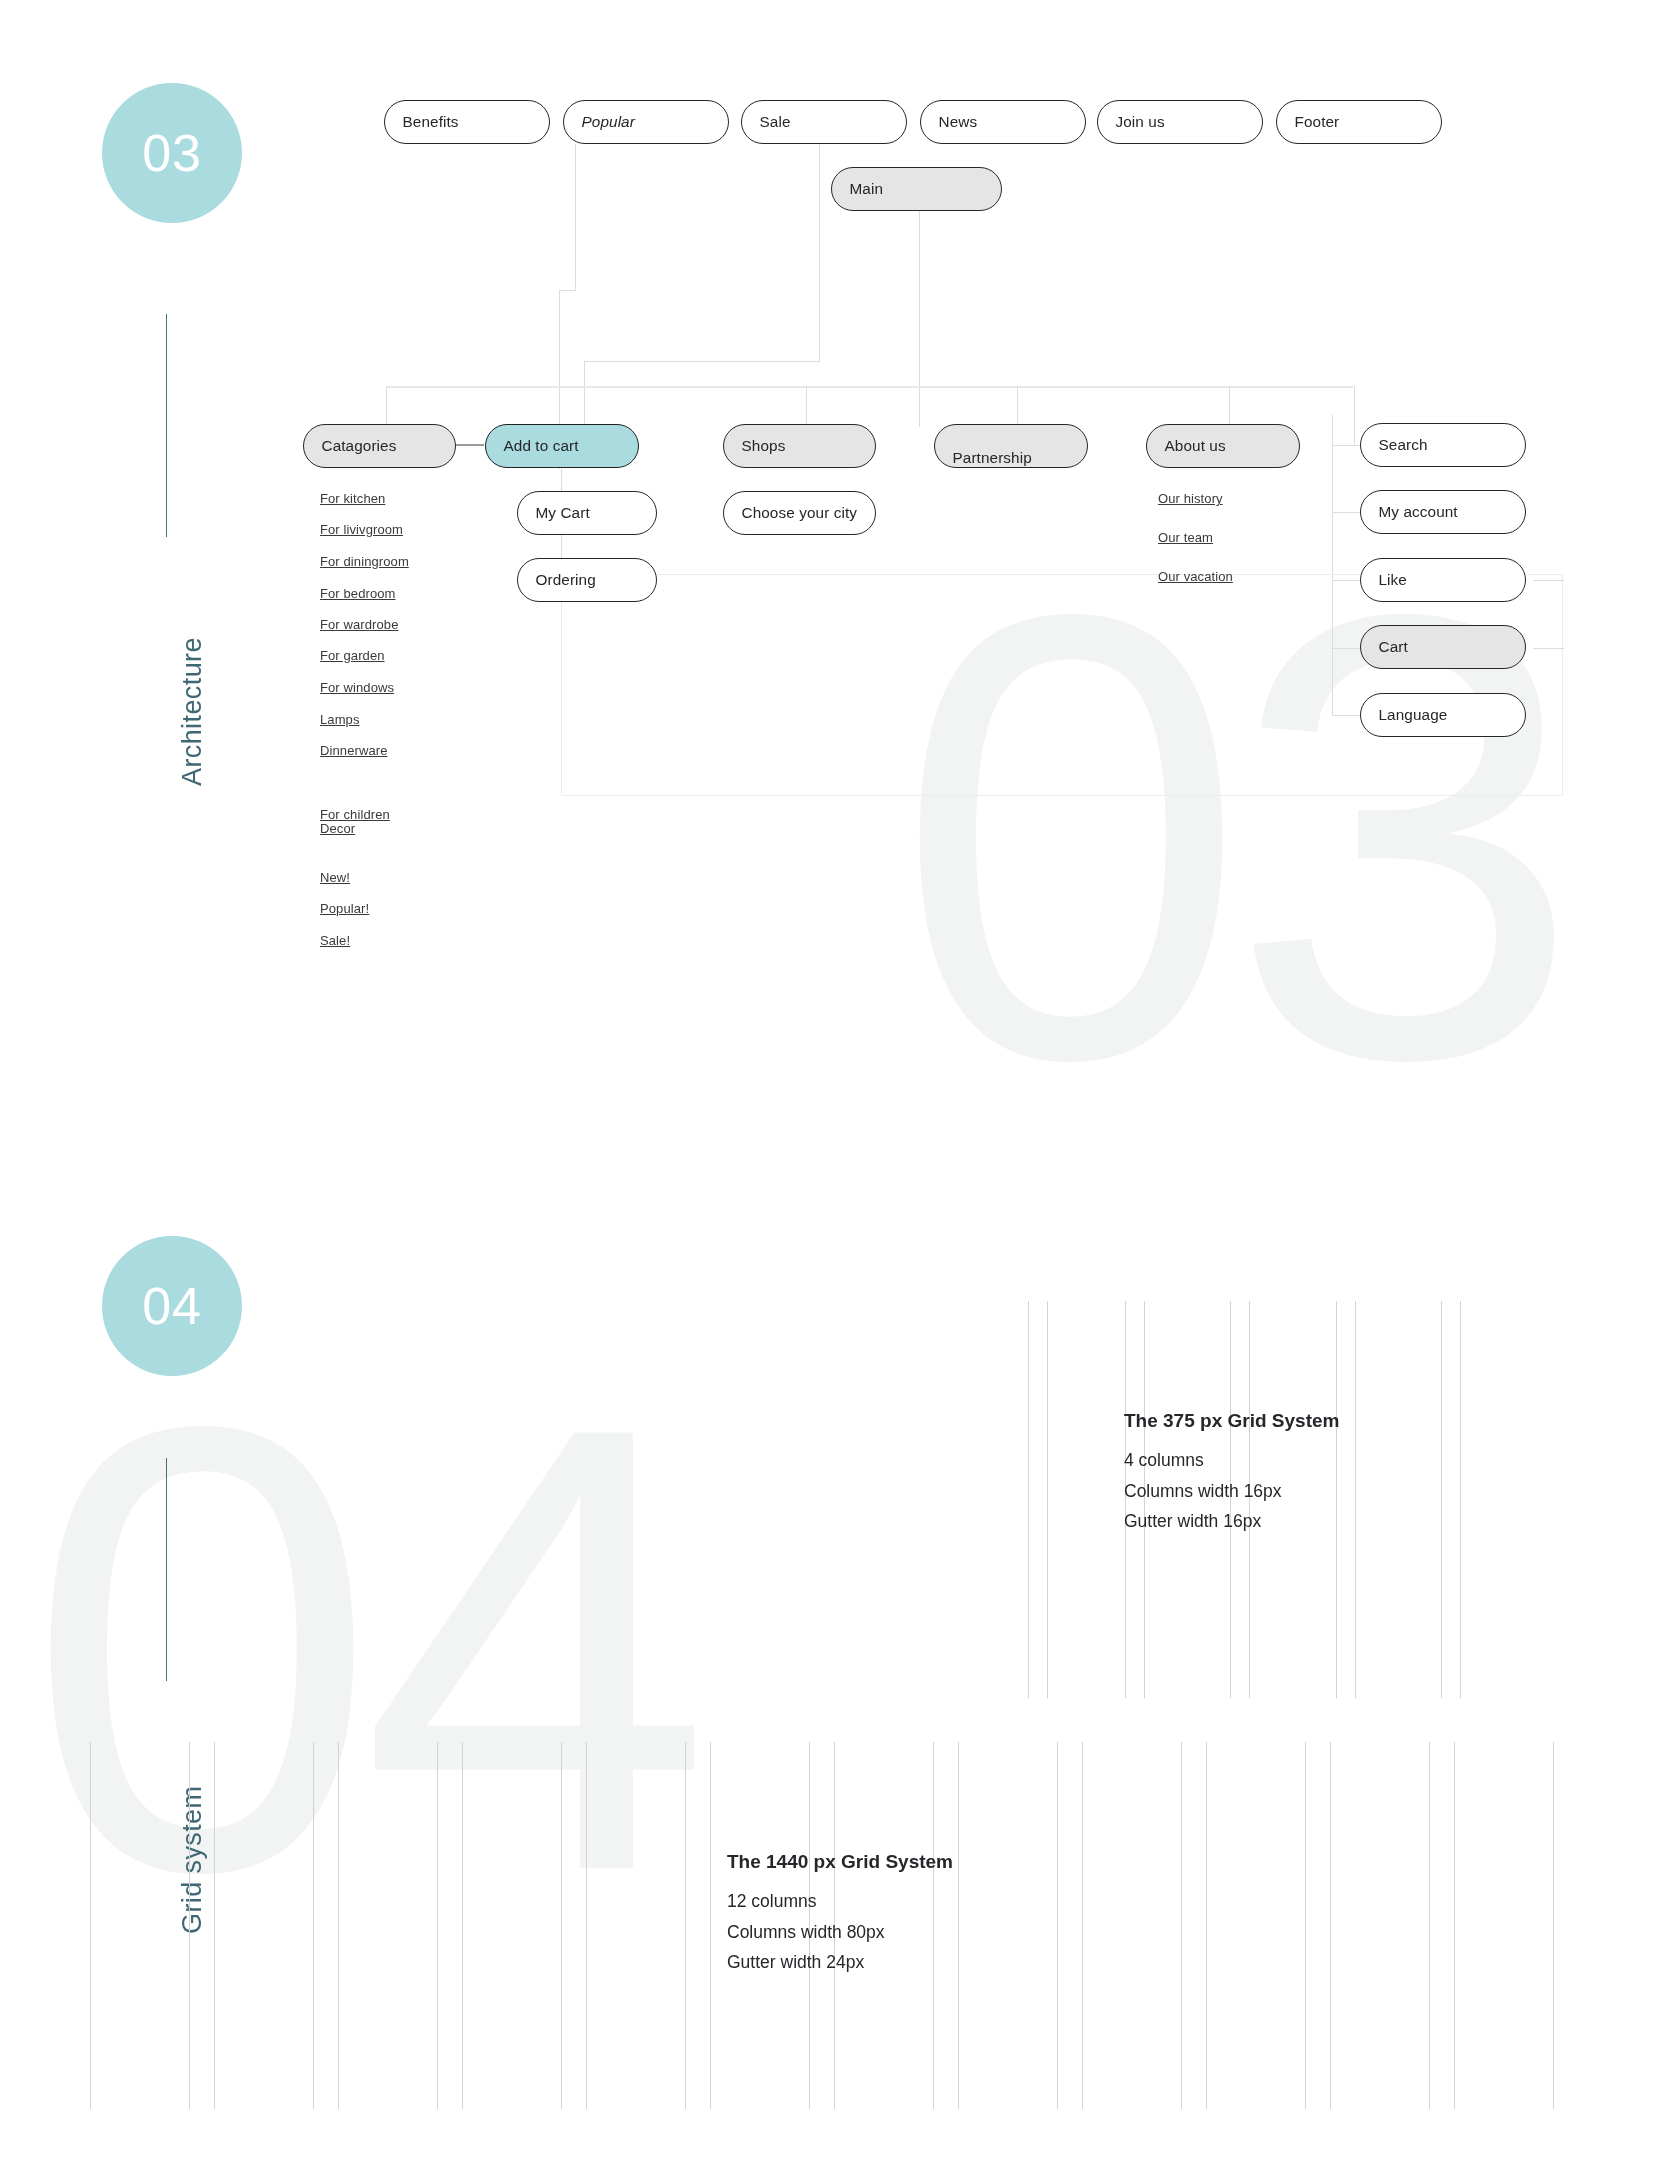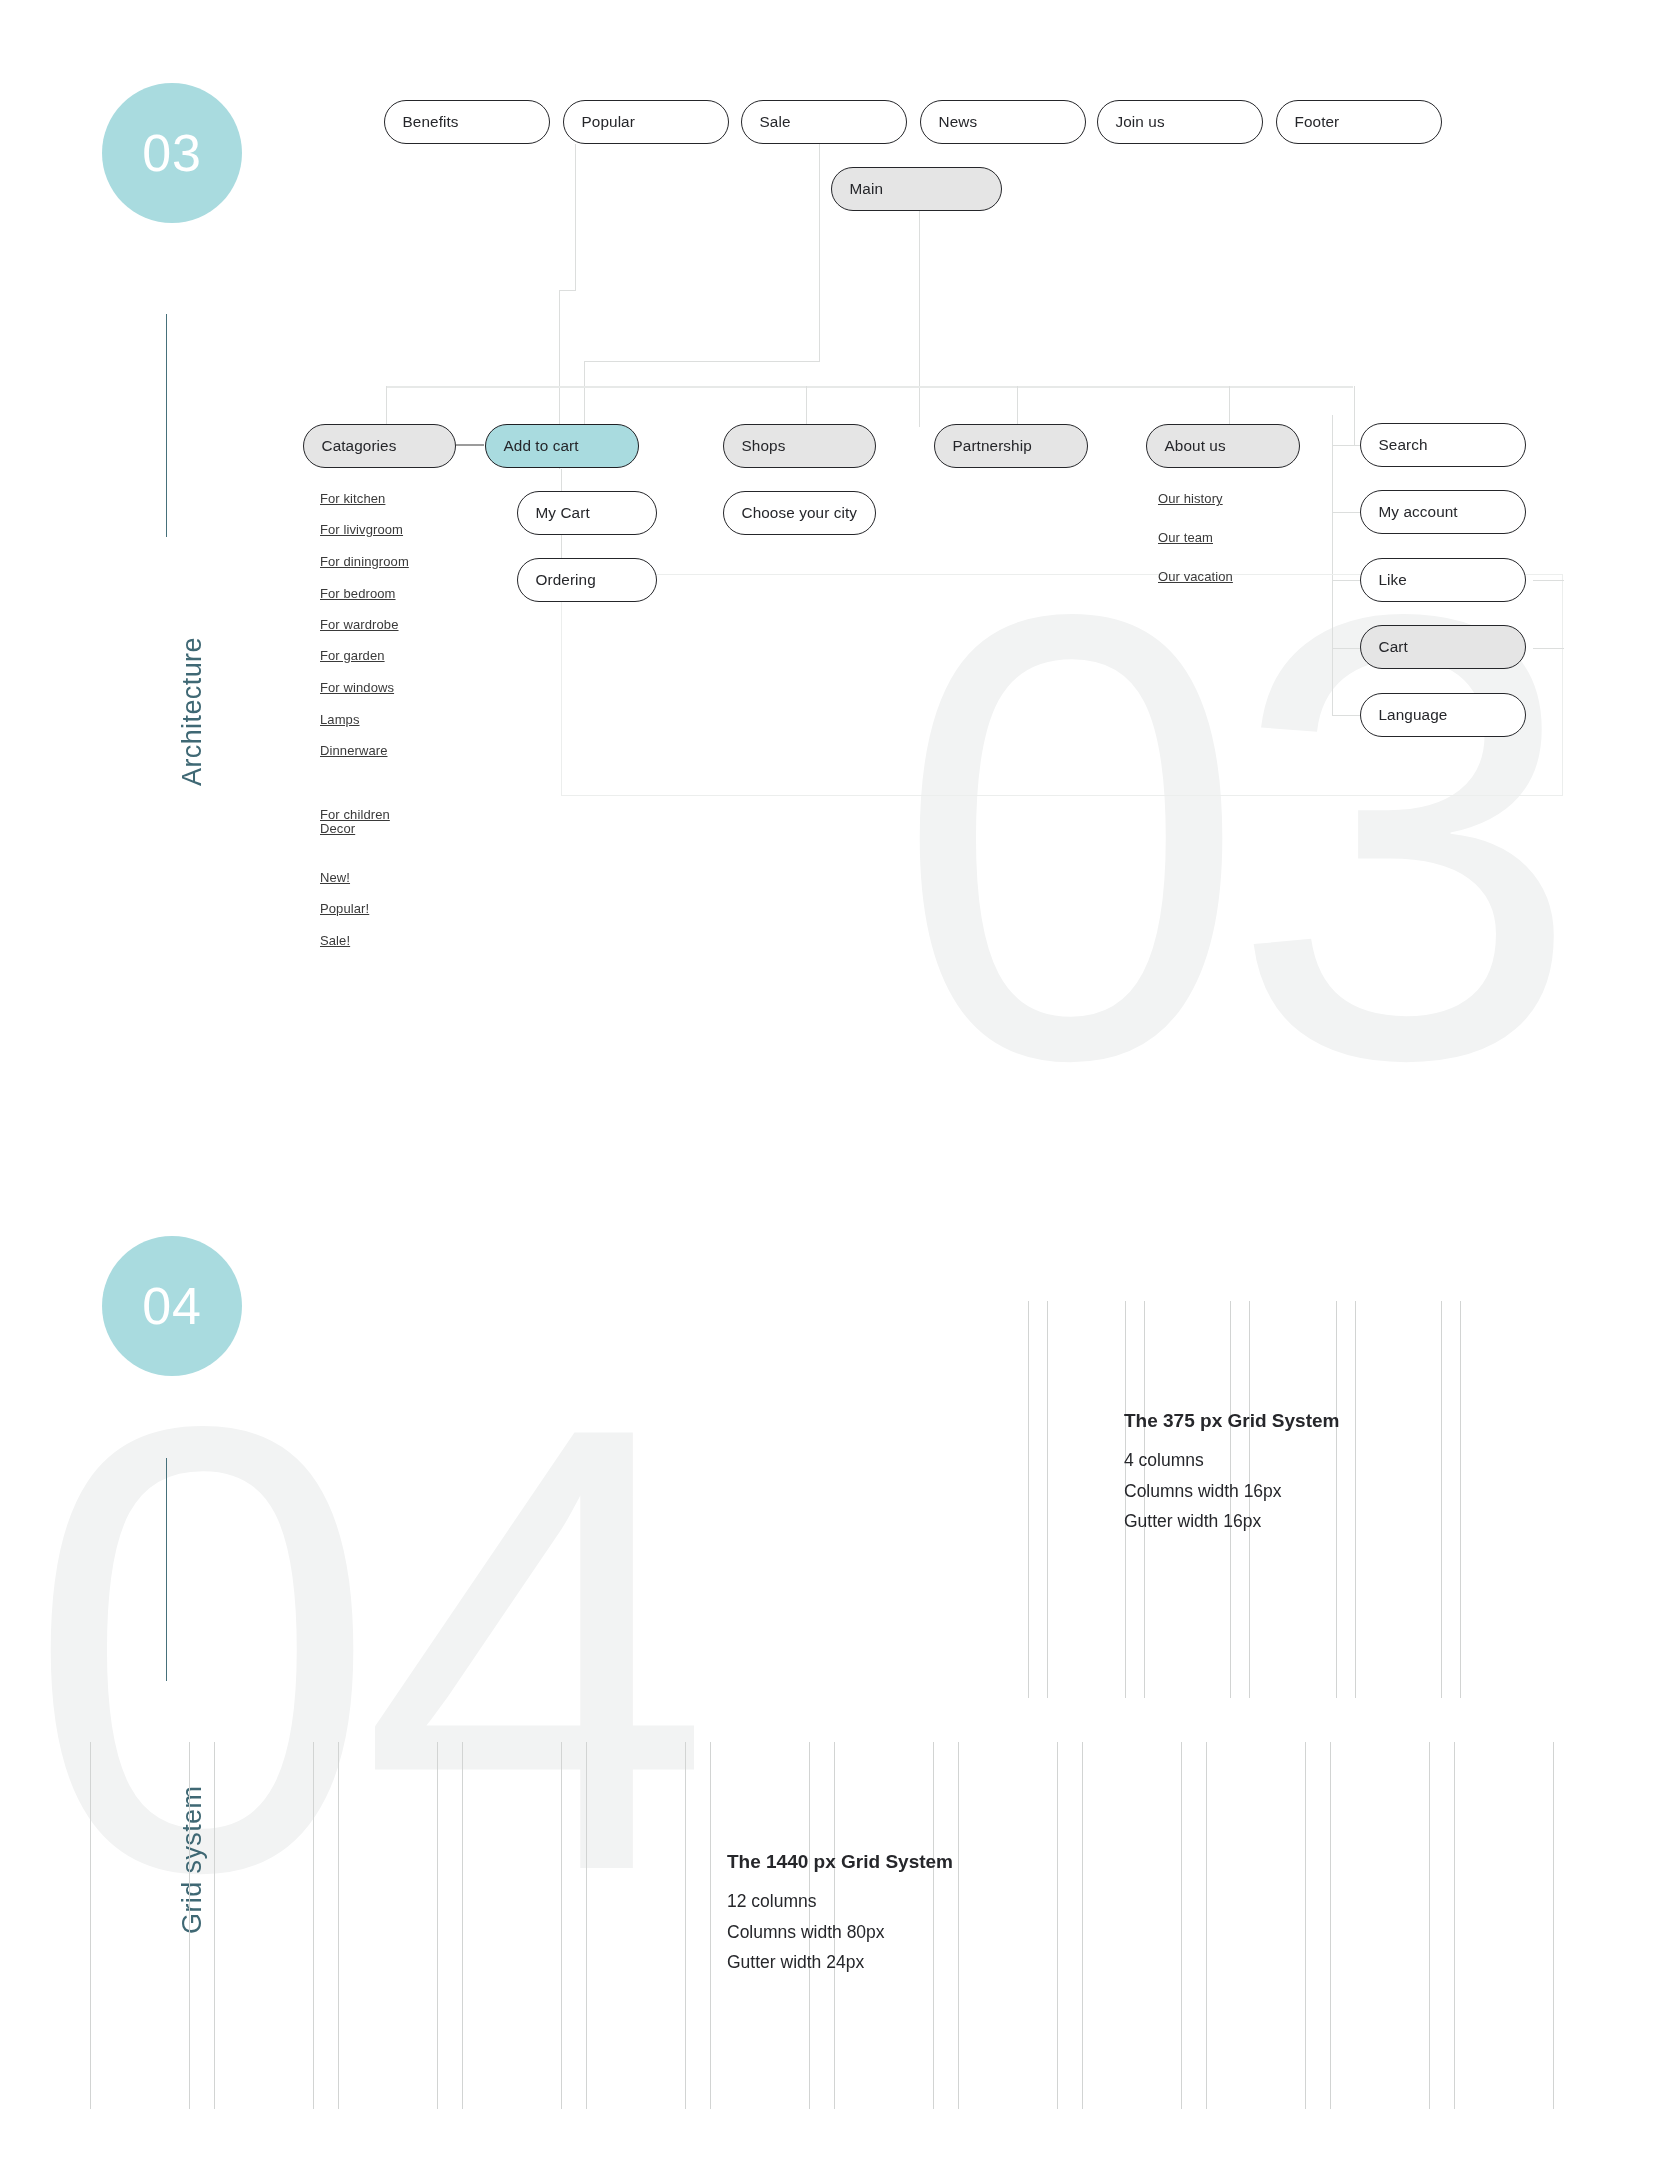--- a/index.html
+++ b/index.html
@@ -171,21 +171,21 @@
   <div class="conn h" style="left:1332px;top:648px;width:28px;"></div>
   <div class="conn h" style="left:1332px;top:715px;width:28px;"></div>
 
   <div class="outline-box" style="left:561px;top:574px;width:1002px;height:222px;"></div>
   <div class="conn h" style="left:1533px;top:580px;width:31px;"></div>
   <div class="conn h" style="left:1533px;top:648px;width:31px;"></div>
 
   <div class="node white" style="left:384px;top:100px;width:166px;">
     <span>Benefits</span>
   </div>
-  <div class="node white" style="left:563px;top:100px;width:166px;">
+  <div class="node white" style="left:563px;top:100px;width:166px;font-style:italic;">
     <span>Popular</span>
   </div>
   <div class="node white" style="left:741px;top:100px;width:166px;">
     <span>Sale</span>
   </div>
   <div class="node white" style="left:920px;top:100px;width:166px;">
     <span>News</span>
   </div>
   <div class="node white" style="left:1097px;top:100px;width:166px;">
     <span>Join us</span>
@@ -200,21 +200,21 @@
 
   <div class="node" style="left:303px;top:424px;width:153px;">
     <span>Catagories</span>
   </div>
   <div class="node accent" style="left:485px;top:424px;width:154px;">
     <span>Add to cart</span>
   </div>
   <div class="node" style="left:723px;top:424px;width:153px;">
     <span>Shops</span>
   </div>
-  <div class="node" style="left:934px;top:424px;width:154px;">
+  <div class="node" style="left:934px;top:424px;width:154px;align-items:flex-end;">
     <span>Partnership</span>
   </div>
   <div class="node" style="left:1146px;top:424px;width:154px;">
     <span>About us</span>
   </div>
 
   <div class="node white" style="left:517px;top:491px;width:140px;">
     <span>My Cart</span>
   </div>
   <div class="node white" style="left:517px;top:558px;width:140px;">

